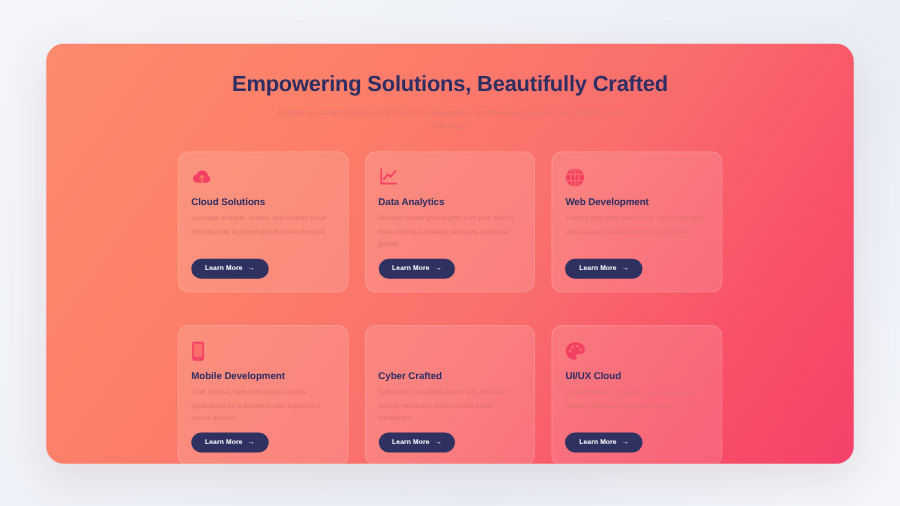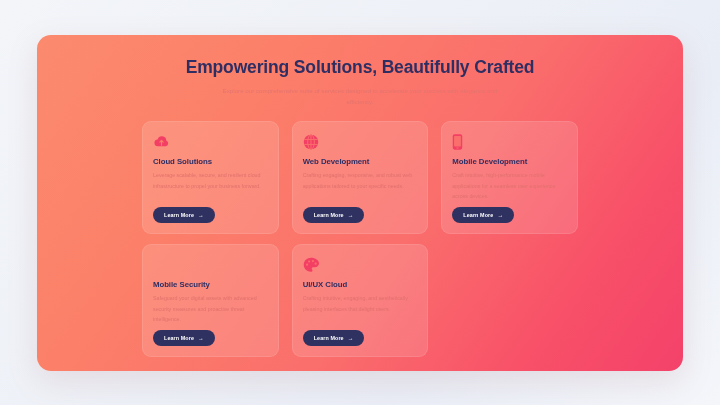--- a/index.html
+++ b/index.html
@@ -47,21 +47,21 @@
     line-height: 1.85;
     color: #e3746f;
     font-weight: normal;
   }
 
   .grid {
     margin: 14px auto 0 auto;
     width: 436px;
     display: grid;
     grid-template-columns: repeat(3, 1fr);
-    gap: 10px 13px;
+    gap: 26px 13px;
   }
 
   .card {
     position: relative;
     height: 113px;
     border-radius: 9px;
     background: rgba(255,255,255,0.13);
     border: 1px solid rgba(255,255,255,0.10);
     padding: 11px 10px 10px 10px;
     display: flex;
@@ -131,20 +131,34 @@
         </svg>
       </div>
       <div class="card-title">Cloud Solutions</div>
       <div class="card-desc">Leverage scalable, secure, and resilient cloud infrastructure to propel your business forward.</div>
       <button class="btn">
         <span>Learn More</span>
         <span class="arrow">→</span>
       </button>
     </div>
 
+    <div class="card">
+      <div class="card-icon">
+        <svg width="16" height="15" viewBox="0 0 24 22" fill="none" stroke="#f43f64" stroke-width="2" stroke-linecap="round" stroke-linejoin="round">
+          <path d="M3 2 V19 H21"></path>
+          <path d="M6 14 L11 8 L14 11 L20 4"></path>
+        </svg>
+      </div>
+      <div class="card-title">Data Analytics</div>
+      <div class="card-desc">Uncover meaningful insights from your data to make informed strategic decisions and foster growth.</div>
+      <button class="btn">
+        <span>Learn More</span>
+        <span class="arrow">→</span>
+      </button>
+    </div>
 
     <div class="card">
       <div class="card-icon">
         <svg width="16" height="16" viewBox="0 0 22 22" fill="#f43f64">
           <circle cx="11" cy="11" r="10"></circle>
           <g stroke="#fa6e6c" stroke-width="1.3" fill="none">
             <path d="M1.6 7.6 H20.4"></path>
             <path d="M1.6 14.4 H20.4"></path>
             <ellipse cx="11" cy="11" rx="4.6" ry="10"></ellipse>
             <path d="M11 1 V21"></path>
@@ -170,21 +184,21 @@
       <div class="card-title">Mobile Development</div>
       <div class="card-desc">Craft intuitive, high-performance mobile applications for a seamless user experience across devices.</div>
       <button class="btn">
         <span>Learn More</span>
         <span class="arrow">→</span>
       </button>
     </div>
 
     <div class="card">
       <div class="card-icon"></div>
-      <div class="card-title">Mobile Security</div>
+      <div class="card-title">Cyber Crafted</div>
       <div class="card-desc">Safeguard your digital assets with advanced security measures and proactive threat intelligence.</div>
       <button class="btn">
         <span>Learn More</span>
         <span class="arrow">→</span>
       </button>
     </div>
 
     <div class="card">
       <div class="card-icon">
         <svg width="16" height="16" viewBox="0 0 22 22" fill="#f43f64">

